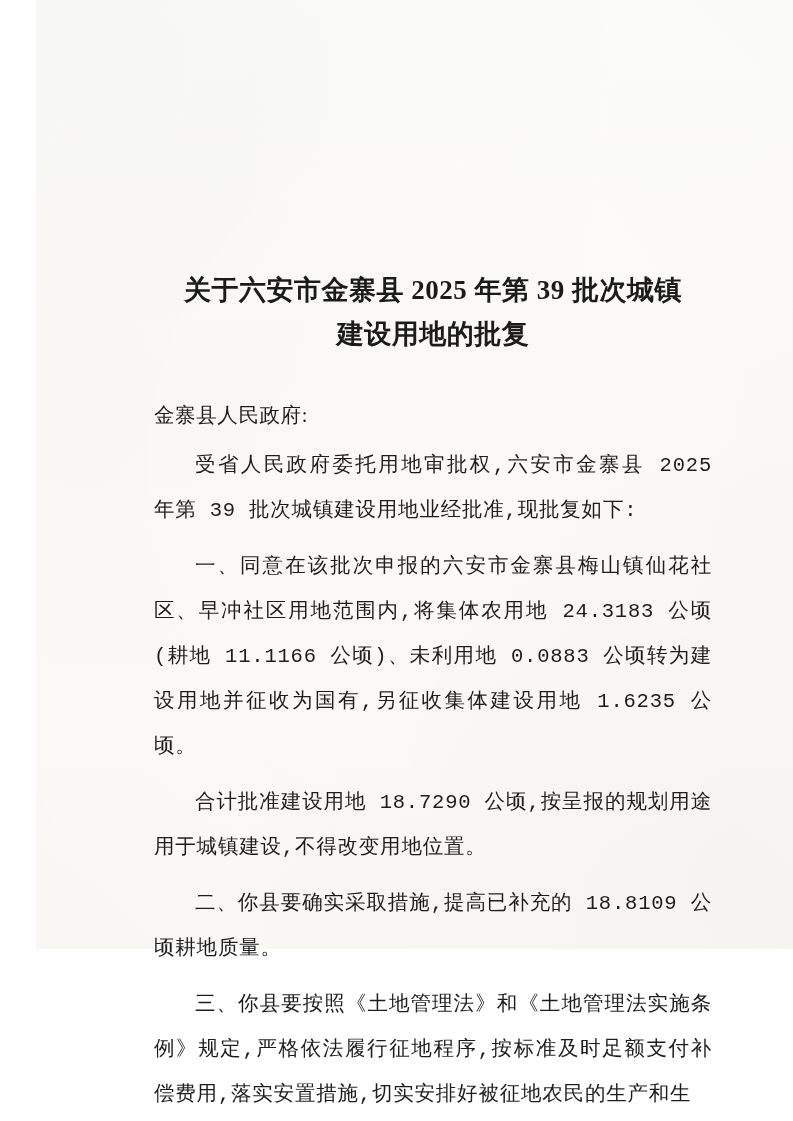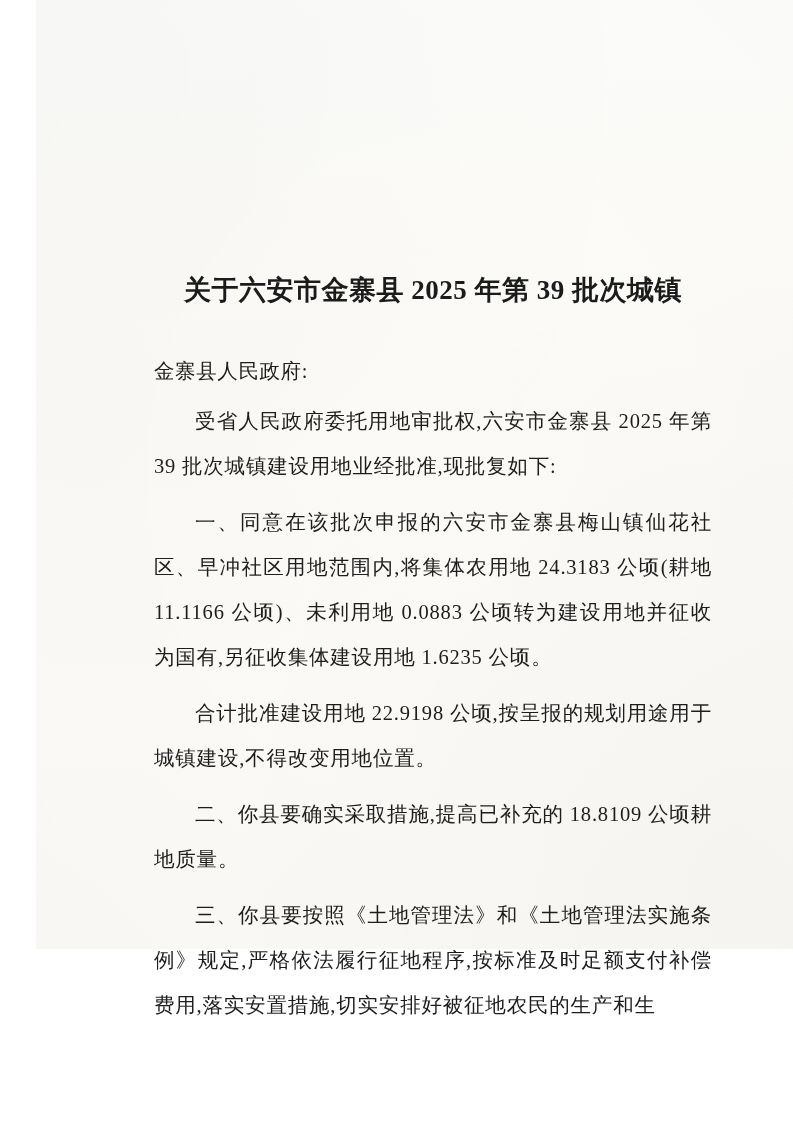--- a/index.html
+++ b/index.html
@@ -79,42 +79,44 @@
   .body-p {
     margin: 0;
     padding-top: 11px;
     font-size: 20.5px;
     line-height: 45px;
     color: #1d1d1d;
     text-align: justify;
     text-justify: inter-ideograph;
     text-indent: 2em;
     letter-spacing: 0.8px;
+    font-family: Liberation Mono, monospace;
   }
   .body-p.first {
     padding-top: 13px;
   }
 </style>
 </head>
 <body>
 
 <div class="page">
 
   <div class="scan-noise"></div>
   <div class="edge-mark right-upper"></div>
   <div class="edge-mark right-lower"></div>
 
   <div class="content">
 
     <h1 class="doc-title">
       <span>关于六安市金寨县 2025 年第 39 批次城镇</span>
+      <span class="line2">建设用地的批复</span>
     </h1>
 
     <p class="addressee">金寨县人民政府:</p>
 
     <p class="body-p first">受省人民政府委托用地审批权,六安市金寨县 2025 年第 39 批次城镇建设用地业经批准,现批复如下:</p>
     <p class="body-p">一、同意在该批次申报的六安市金寨县梅山镇仙花社区、早冲社区用地范围内,将集体农用地 24.3183 公顷(耕地 11.1166 公顷)、未利用地 0.0883 公顷转为建设用地并征收为国有,另征收集体建设用地 1.6235 公顷。</p>
-    <p class="body-p">合计批准建设用地 22.9198 公顷,按呈报的规划用途用于城镇建设,不得改变用地位置。</p>
+    <p class="body-p">合计批准建设用地 18.7290 公顷,按呈报的规划用途用于城镇建设,不得改变用地位置。</p>
     <p class="body-p">二、你县要确实采取措施,提高已补充的 18.8109 公顷耕地质量。</p>
     <p class="body-p">三、你县要按照《土地管理法》和《土地管理法实施条例》规定,严格依法履行征地程序,按标准及时足额支付补偿费用,落实安置措施,切实安排好被征地农民的生产和生</p>
 
   </div>
 </div>
 
 </body></html>

